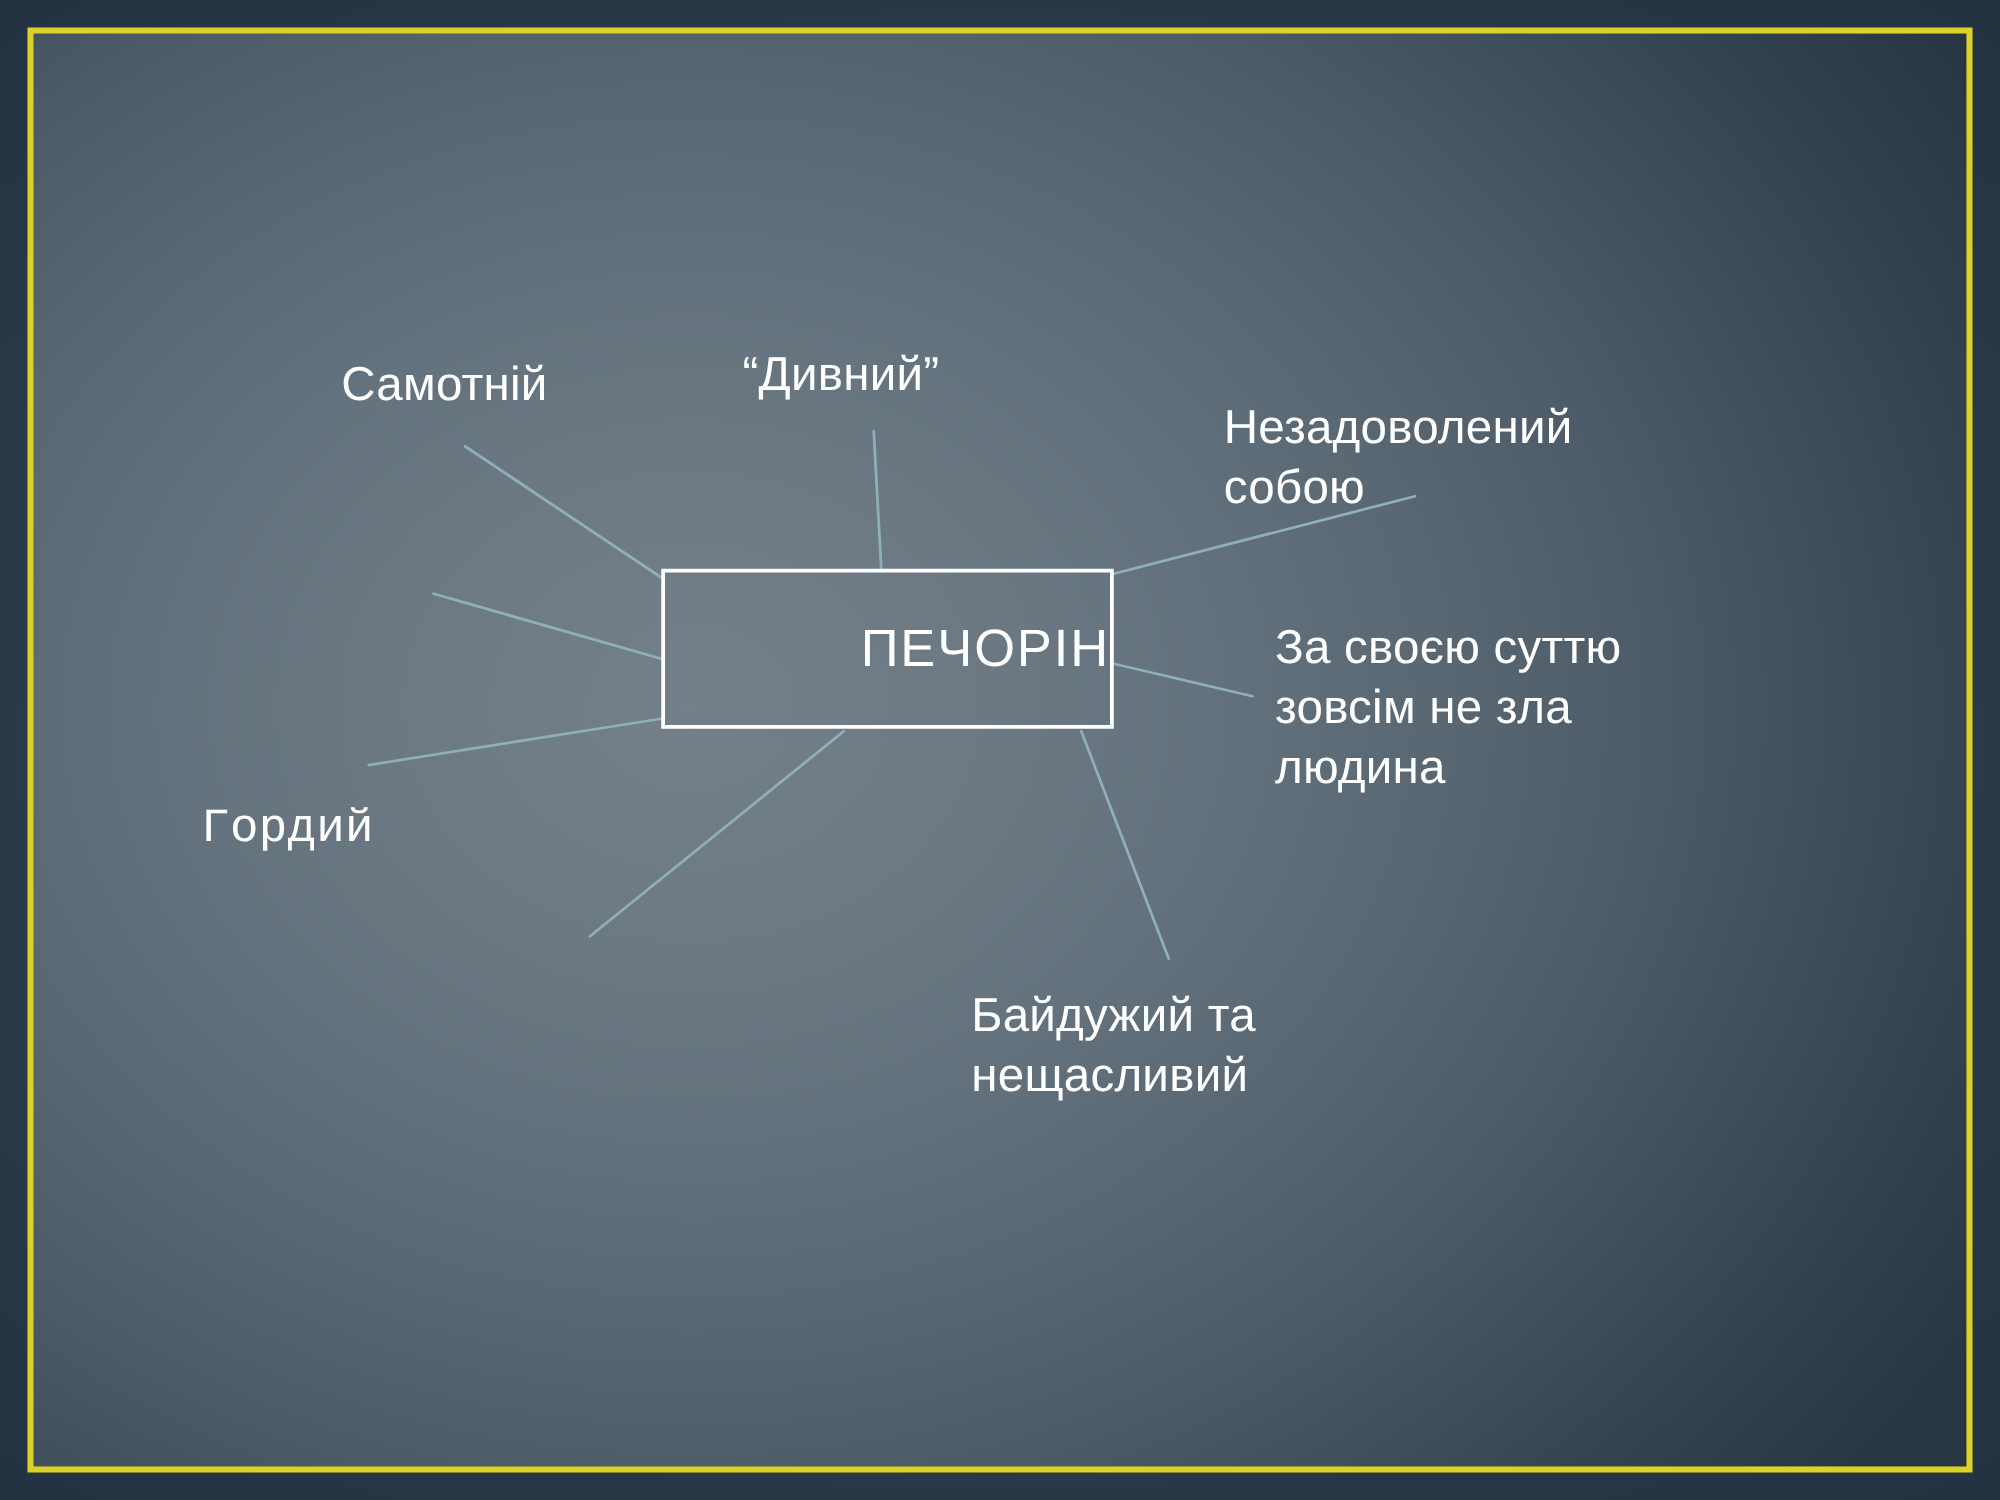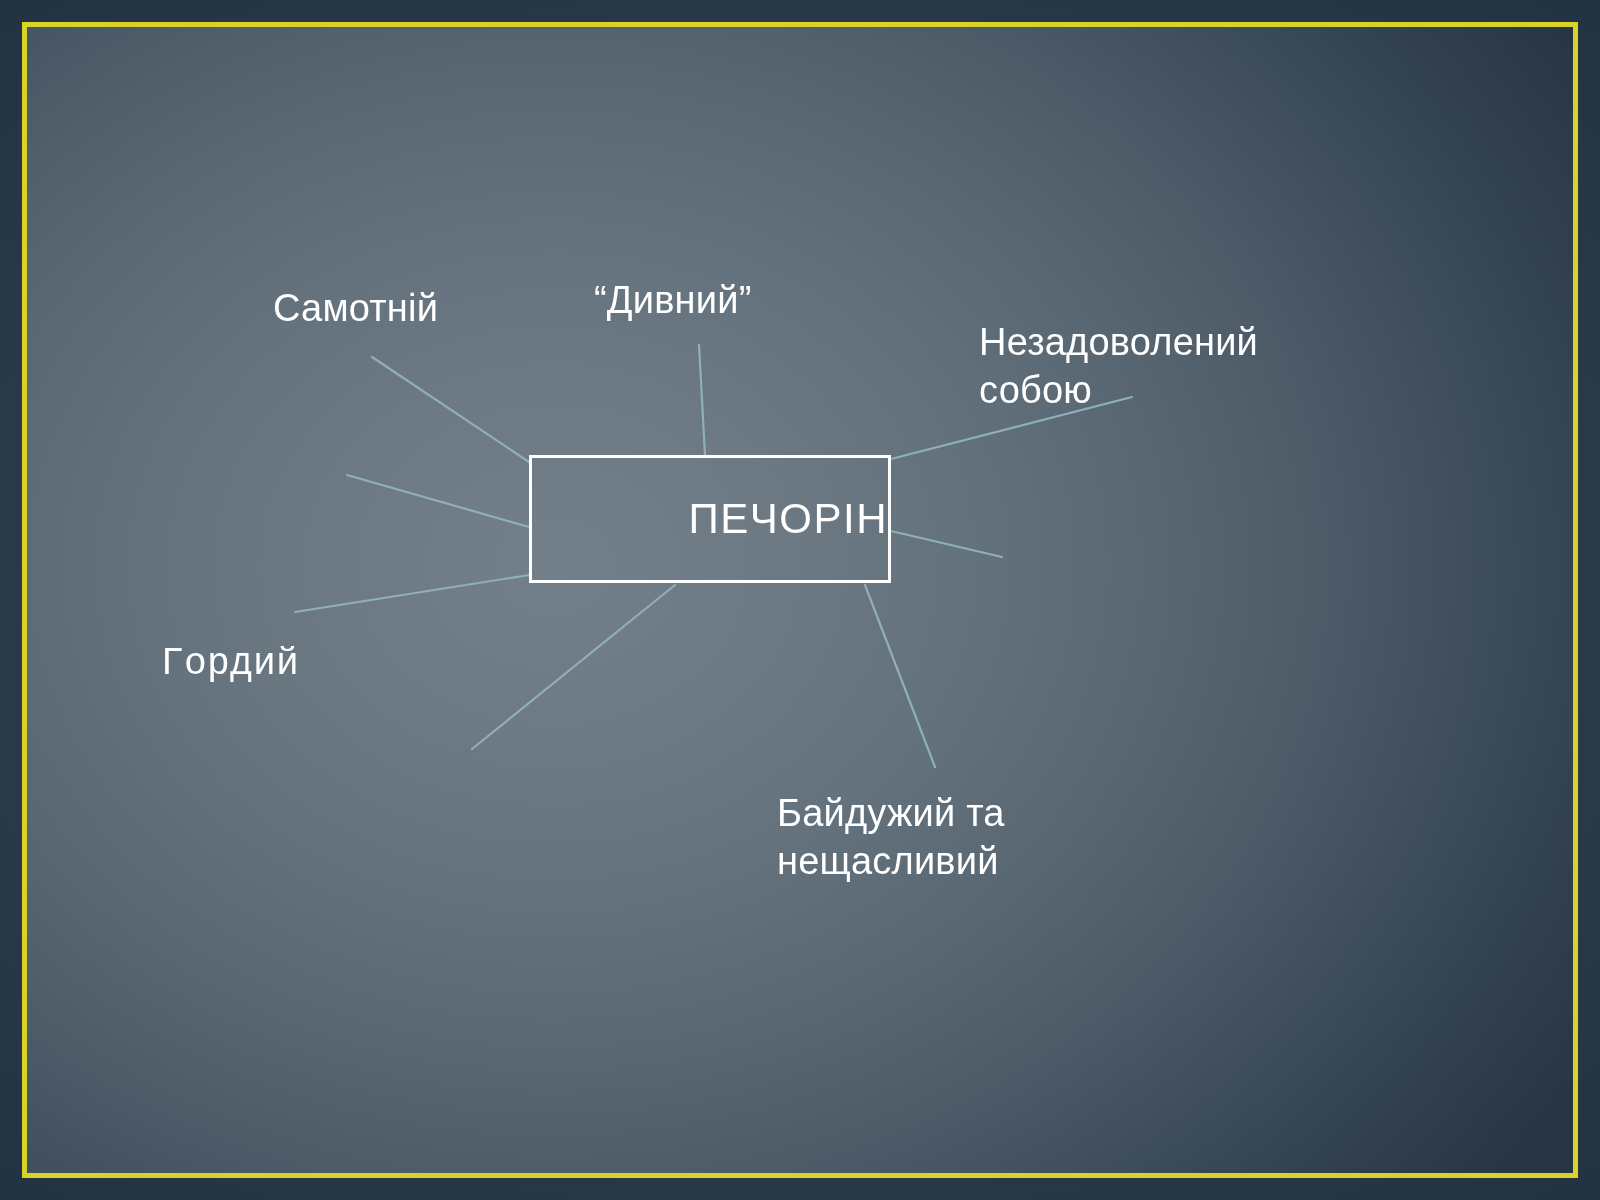--- a/index.html
+++ b/index.html
@@ -128,20 +128,23 @@
     </svg>
 
     <div class="label lbl-samotniy">Самотній</div>
 
     <div class="label lbl-dyvnyi">“Дивний”</div>
 
     <div class="label lbl-nezadovolenyi">Незадоволений
 собою</div>
 
 
+    <div class="label lbl-zasvoyeyu">За своєю суттю
+зовсім не зла
+людина</div>
 
     <div class="label lbl-hordyi">Гордий</div>
 
 
     <div class="label lbl-baiduzhyi">Байдужий та
 нещасливий</div>
 
     <div class="center-box">
       <span class="center-text">ПЕЧОРІН</span>
     </div>

